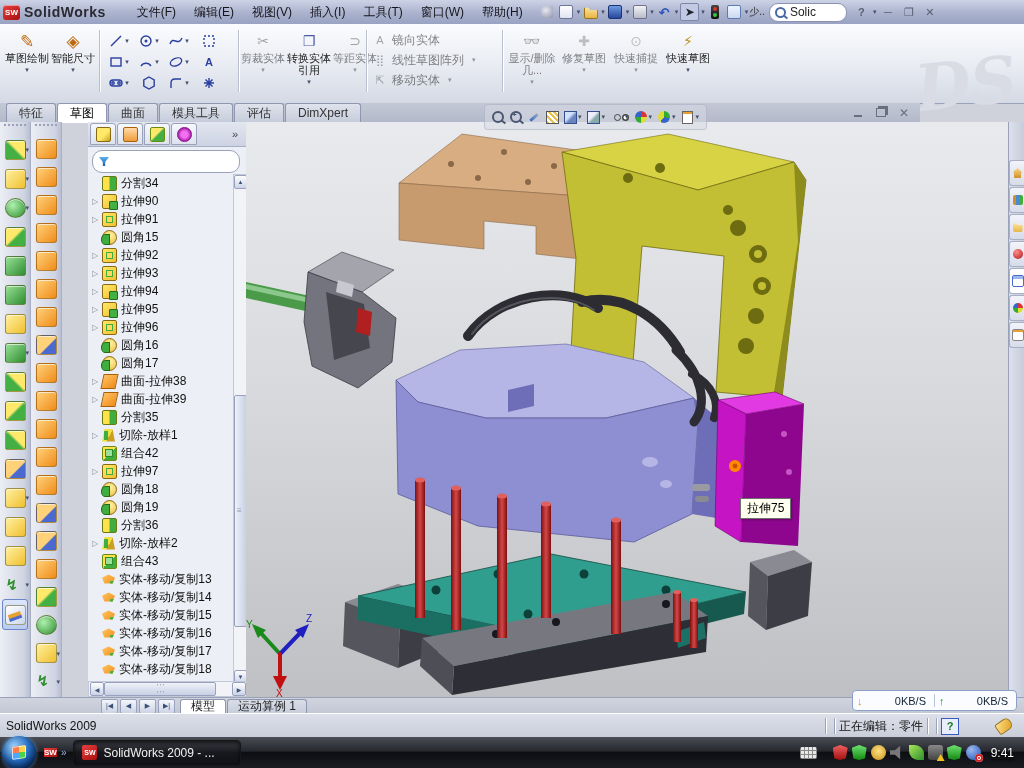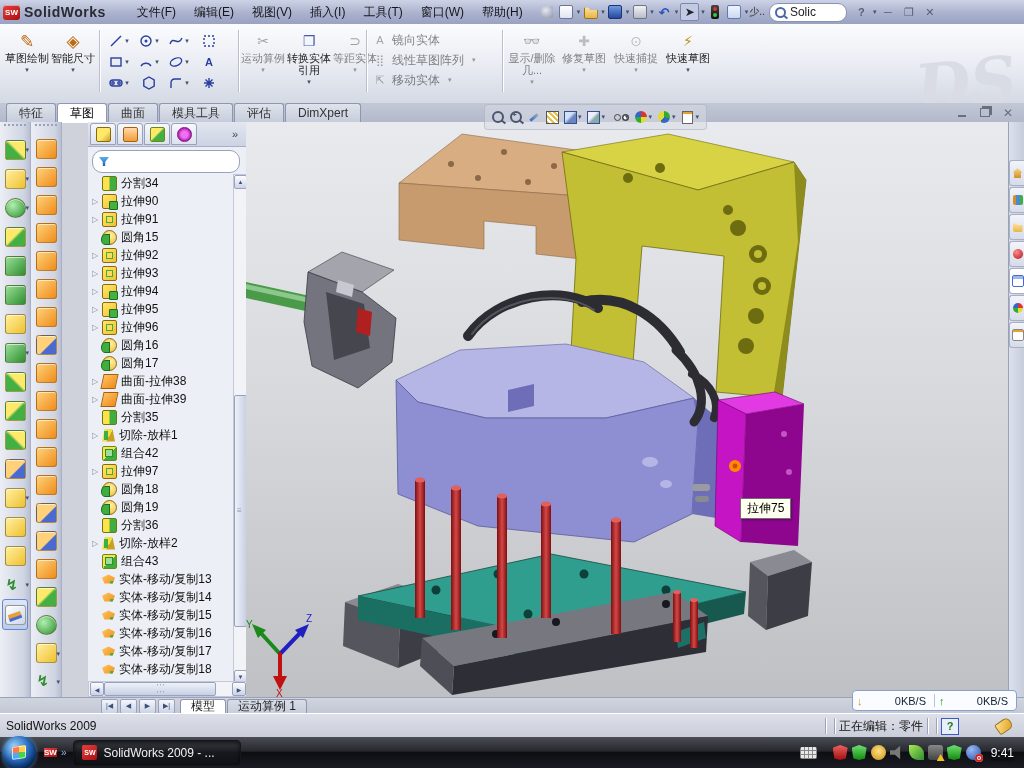--- a/index.html
+++ b/index.html
@@ -57,21 +57,21 @@
   .sk-btn{display:flex;align-items:center;justify-content:center;}
   .sk-btn svg{width:16px;height:16px;stroke:#2a3fa0;fill:none;stroke-width:1.4;}
   .rb-row-stack{position:absolute;left:372px;top:8px;display:flex;flex-direction:column;gap:4px;}
   .rb-row{display:flex;align-items:center;height:16px;color:#222;}
   .rb-row .ricon{width:16px;height:14px;margin-right:4px;display:flex;align-items:center;justify-content:center;font-size:11px;color:#5560a0;}
   .rb-row .dd{margin-left:8px;}
   #ds-watermark{left:915px;top:22px;font-family:"DejaVu Serif","Liberation Serif",serif;font-style:italic;
      font-size:64px;color:#d9dce4;transform:rotate(-6deg);font-weight:bold;}
 
   
-  #tabrow{left:0;top:103px;width:1024px;height:19px;background:linear-gradient(#c3c8d6,#b3b9ca);border-bottom:1px solid #8e97af;}
+  #tabrow{left:0;top:103px;width:920px;height:19px;background:linear-gradient(#c3c8d6,#b3b9ca);border-bottom:1px solid #8e97af;}
   .ctab{height:18px;padding:0 12px;display:flex;align-items:center;font-size:12px;color:#333;
      background:linear-gradient(#dfe3ec,#c6ccdb);border:1px solid #8e97af;border-bottom:none;border-radius:3px 3px 0 0;margin-right:1px;}
   .ctab[data-active="true"]{background:#fff;color:#000000;height:19px;}
   #doc-controls{position:absolute;right:6px;top:2px;display:flex;}
   .dwb{width:20px;height:15px;margin-left:3px;display:flex;align-items:center;justify-content:center;color:#6a6f7d;}
   .dwb .min{width:8px;height:2px;background:#6a6f7d;margin-top:6px;}
   .dwb .res{width:8px;height:7px;border:1px solid #6a6f7d;box-shadow:2px -2px 0 -0px #6a6f7d;}
   .dwb .cls{font-size:12px;font-weight:bold;}
 
   
@@ -386,21 +386,21 @@
             <path d="M8 3 L8 13 M3 8 L13 8 M4.5 4.5 L11.5 11.5 M11.5 4.5 L4.5 11.5"></path>
           </svg>
         </div>
     </div>
     <div class="rb-vsep" style="left:238px;"></div>
 
     <div class="rb-group" style="left:240px;">
 
         <div class="rb-big" data-dd="true" data-enabled="false">
           <div class="bicon" style="color:#4a5aa8;font-size:14px;">✂</div>
-          <div class="blabel">运动算例</div>
+          <div class="blabel">剪裁实体</div>
           <div class="dd">▾</div>
         </div>
 
         <div class="rb-big" data-dd="true" data-enabled="true">
           <div class="bicon" style="color:#4a5aa8;font-size:14px;">❒</div>
           <div class="blabel">转换实体引用</div>
           <div class="dd">▾</div>
         </div>
 
         <div class="rb-big" data-dd="true" data-enabled="false">

